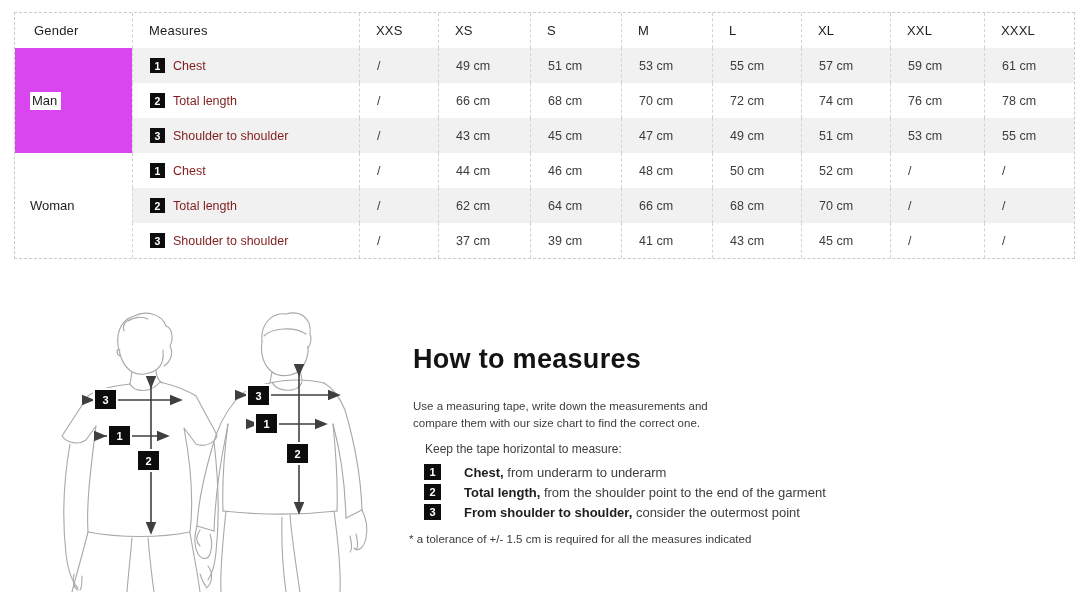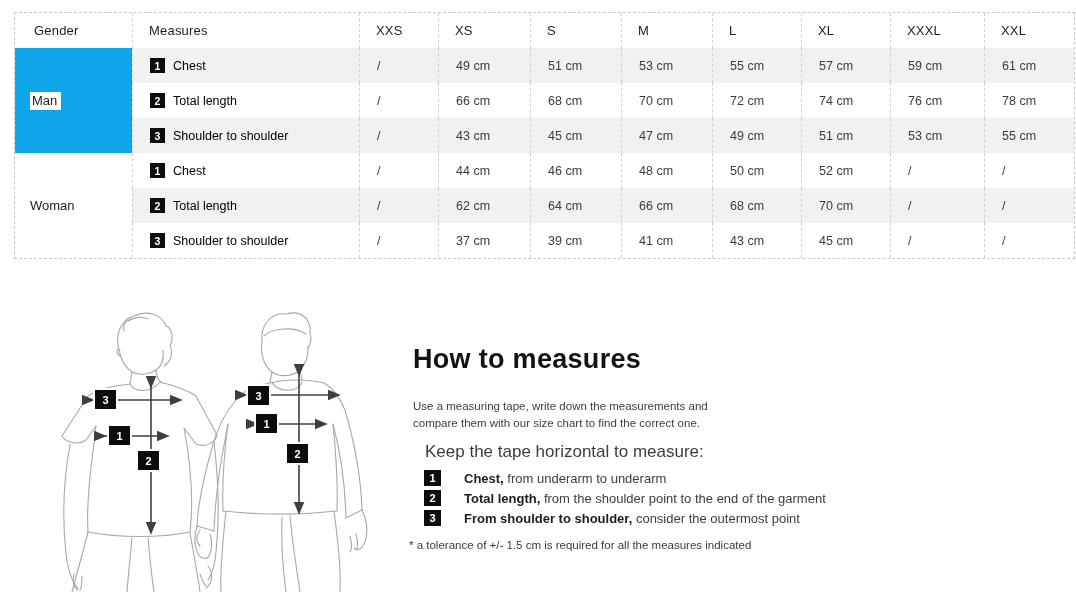--- a/index.html
+++ b/index.html
@@ -16,41 +16,41 @@
     border:1px dashed #c9c9c9;
     background:#fff;
   }
   .cell{ display:flex; align-items:center; padding-left:17px; font-size:12.5px;
          color:#3c3c3c; white-space:nowrap; overflow:hidden; }
   .bl{ border-left:1px dashed #d2d2d2; }
   .th{ font-size:13px; color:#1d1d1d; font-weight:500; letter-spacing:.2px; padding-left:16px; }
   .th.first{ padding-left:19px; }
   .gray{ background:#f1f1f1; }
   .gender-cell{ grid-column:1; font-size:13px; color:#1d1d1d; padding-left:15px; }
-  .gender-man{ grid-row:2 / span 3; background:#0ea5e9; }
+  .gender-man{ grid-row:2 / span 3; background:#d946ef; }
   .gender-woman{ grid-row:5 / span 3; background:#fff; }
   .gender-hl{ background:#fff; padding:1px 4px 2px 2px; }
   .tbadge{ display:inline-flex; justify-content:center; align-items:center;
            width:15px; height:15px; background:#0d0d0d; color:#fff;
            font-size:10.5px; font-weight:700; margin-right:8px; flex:0 0 15px; }
-  .mlabel{ color:#000000; }
+  .mlabel{ color:#7f1d1d; }
 
   
   .figures{ position:absolute; left:50px; top:308px; width:320px; height:284px; }
   .figures svg{ position:absolute; left:0; top:0; }
   .fbadge{ position:absolute; width:21px; height:19px; background:#0c0c0c; color:#fff;
            font-size:11px; font-weight:700; display:flex; align-items:center;
            justify-content:center; box-shadow:0 0 0 2px #ffffff; }
 
   
   .howto{ position:absolute; left:413px; top:344px; width:480px; }
   .howto h2{ font-size:27px; font-weight:700; color:#131313; letter-spacing:.3px; }
   .intro{ margin-top:23px; margin-left:0; font-size:11.5px; line-height:16.5px; color:#3d3d3d; }
   .intro span{ display:block; }
-  .keepline{ margin-top:11px; margin-left:12px; font-size:17px; color:#3d3d3d; }
+  .keepline{ margin-top:11px; margin-left:12px; font-size:12px; color:#3d3d3d; }
   .steps{ margin-top:6px; margin-left:11px; }
   .step{ display:flex; align-items:center; height:20px; }
   .sbadge{ width:17px; height:16px; background:#0d0d0d; color:#fff; font-size:11px;
            font-weight:700; display:flex; align-items:center; justify-content:center;
            flex:0 0 17px; margin-right:23px; }
   .step .txt{ font-size:13px; color:#3d3d3d; }
   .step .txt b{ color:#1d1d1d; font-weight:700; }
   .footnote{ margin-top:11px; margin-left:-4px; font-size:11.5px; color:#3a3a3a; }
 </style>
 </head>
@@ -61,22 +61,22 @@
   <div class="size-table">
 
     <div class="cell th first">Gender</div>
     <div class="cell th bl">Measures</div>
     <div class="cell th bl">XXS</div>
     <div class="cell th bl">XS</div>
     <div class="cell th bl">S</div>
     <div class="cell th bl">M</div>
     <div class="cell th bl">L</div>
     <div class="cell th bl">XL</div>
+    <div class="cell th bl">XXL</div>
     <div class="cell th bl">XXXL</div>
-    <div class="cell th bl">XXL</div>
 
     <div class="cell gender-cell gender-man">
       <span class="gender-hl">Man</span>
     </div>
 
     <div class="cell bl gray">
       <span class="tbadge">1</span>
       <span class="mlabel">Chest</span>
     </div>
     <div class="cell bl gray">/</div>

